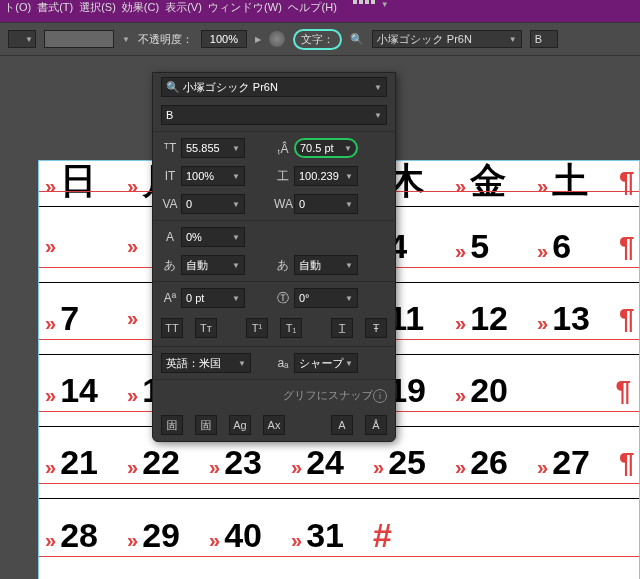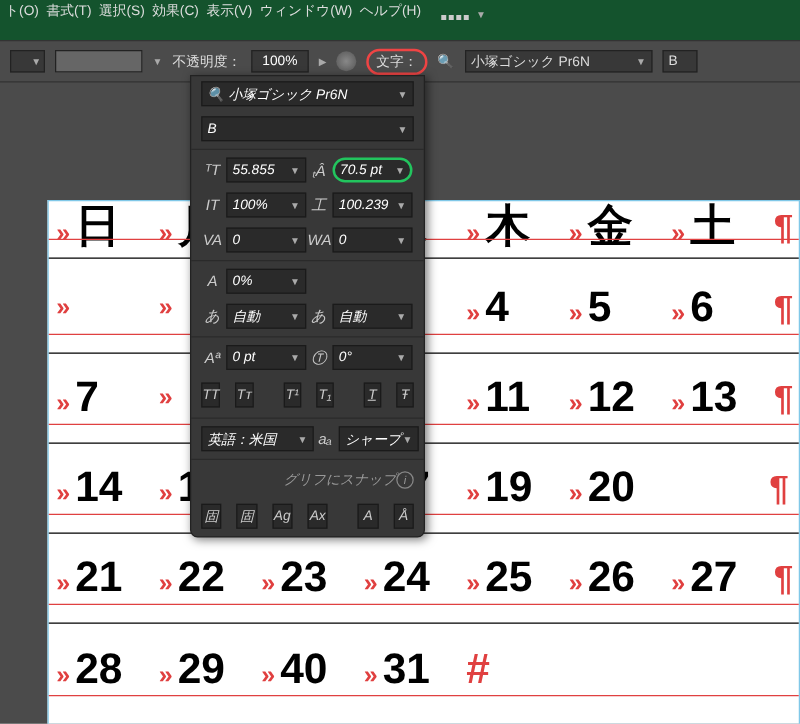--- a/index.html
+++ b/index.html
@@ -1,45 +1,45 @@
 <!DOCTYPE html>
 <html><head>
 <meta charset="utf-8">
 <style>
   * { box-sizing: border-box; margin: 0; padding: 0; font-family: sans-serif; }
   body { width: 640px; height: 579px; background: #4b4b4b; overflow: hidden; position: relative; }
   
-  .menubar { height: 22px; background: #14532d; display: flex; align-items: flex-end; padding: 16px 4px; gap: 6px; font-size: 11px; color: #ddd; }
+  .menubar { height: 22px; background: #701a75; display: flex; align-items: flex-start; padding: 0 4px; gap: 6px; font-size: 11px; color: #ddd; }
   .menubar span { cursor: default; }
   .menu-icon { margin-left: 10px; display: flex; gap: 2px; }
   .menu-icon div { width: 4px; height: 4px; background: #ccc; }
   
   .toolbar { height: 34px; background: #4b4b4b; border-top: 1px solid #333; border-bottom: 1px solid #333; display: flex; align-items: center; padding: 0 8px; gap: 8px; font-size: 11px; color: #ddd; }
   .dropdown-sm { width: 28px; height: 18px; background: #383838; border: 1px solid #222; display: flex; align-items: center; justify-content: flex-end; padding-right: 2px; }
   .swatch { width: 70px; height: 18px; background: #666; border: 1px solid #222; }
   .chev { font-size: 8px; color: #aaa; }
   .opacity-input { width: 46px; height: 18px; background: #383838; border: 1px solid #222; color: #fff; text-align: center; font-size: 11px; display: flex; align-items: center; justify-content: center; }
   .globe { width: 16px; height: 16px; border-radius: 50%; background: radial-gradient(#888,#555); }
-  .pill-highlight { border: 2px solid #ef4444; border-radius: 12px; padding: 1px 6px; }
+  .pill-highlight { border: 2px solid #5eead4; border-radius: 12px; padding: 1px 6px; }
   .font-select { width: 150px; height: 18px; background: #383838; border: 1px solid #222; display: flex; align-items: center; padding: 0 4px; justify-content: space-between; }
   .weight-select { width: 28px; height: 18px; background: #383838; border: 1px solid #222; display: flex; align-items: center; padding: 0 4px; }
   
   .canvas { position: absolute; left: 38px; top: 160px; width: 602px; height: 420px; background: #fff; border: 1px solid #80c8e8; }
   .cal-row { height: 72px; border-bottom: 1px solid #000; display: flex; align-items: center; position: relative; padding-left: 6px; }
   .cal-row:last-child { border-bottom: none; }
   .cal-row.header { font-weight: bold; }
   .cell { display: flex; align-items: baseline; min-width: 82px; }
   .arrow { color: #e04040; font-size: 20px; margin-right: 4px; font-weight: bold; }
   .daytext { font-size: 34px; font-weight: bold; font-family: 'Helvetica', sans-serif; color: #000; }
   .header .daytext { font-size: 36px; }
   .redline { position: absolute; left: 0; right: 0; bottom: 14px; height: 1px; background: #e04040; }
   .pilcrow { color: #e04040; font-size: 28px; font-weight: bold; margin-left: auto; margin-right: 8px; }
   .hash { color: #e04040; font-size: 34px; font-weight: bold; }
   
-  .char-panel { position: absolute; left: 152px; top: 60px; width: 188px; background: #383838; border: 1px solid #222; border-bottom-left-radius: 6px; border-bottom-right-radius: 6px; z-index: 50; box-shadow: 2px 2px 8px rgba(0,0,0,0.5); font-style: italic; }
+  .char-panel { position: absolute; left: 152px; top: 72px; width: 244px; background: #383838; border: 1px solid #222; border-bottom-left-radius: 6px; border-bottom-right-radius: 6px; z-index: 50; box-shadow: 2px 2px 8px rgba(0,0,0,0.5); }
   .panel-row { display: flex; align-items: center; padding: 4px 8px; gap: 6px; font-size: 11px; color: #ccc; }
   .panel-input { height: 20px; background: #2a2a2a; border: 1px solid #1a1a1a; color: #fff; font-size: 11px; display: flex; align-items: center; padding: 0 4px; justify-content: space-between; }
   .panel-input.full { flex: 1; }
   .panel-sep { height: 1px; background: #2a2a2a; margin: 2px 0; }
   .icon-lbl { width: 18px; text-align: center; font-size: 12px; color: #ccc; }
   .panel-input.sm { width: 64px; }
   .dual { display: flex; gap: 0; flex: 1; justify-content: space-between; }
   .dual > div { flex: 1; display: flex; align-items: center; gap: 2px; }
   .highlight-leading { border: 2px solid #22c55e; border-radius: 10px; }
   .btn-row { display: flex; gap: 12px; padding: 6px 8px; }

